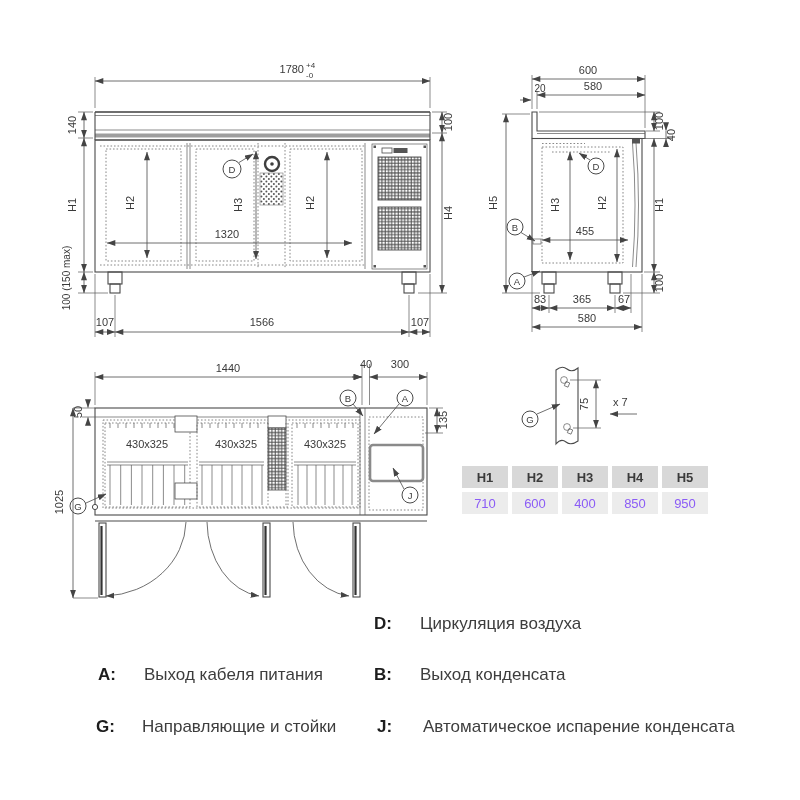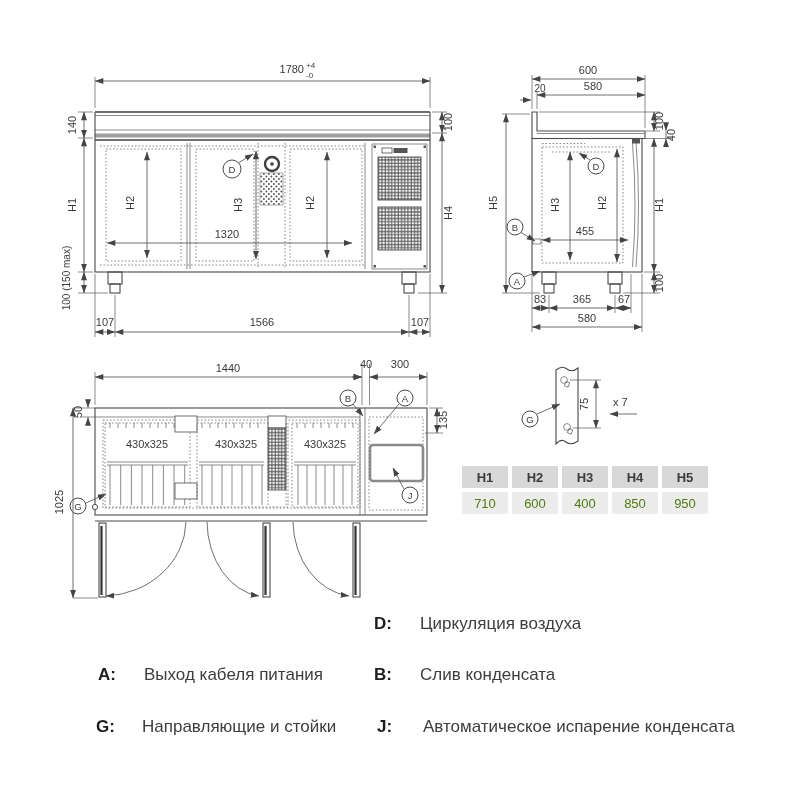--- a/index.html
+++ b/index.html
@@ -15,21 +15,21 @@
   .dtx{font-size:11px;}
   .dtx-s{font-size:8px;}
   .mkc{stroke:#4a4a4a;stroke-width:1;fill:#ffffff;}
   .mkt{font-size:9.5px;}
   .whitebox{fill:#ffffff;stroke:#4a4a4a;stroke-width:0.8;}
   
   .htable{position:absolute;left:462px;top:466px;display:grid;
           grid-template-columns:repeat(5,46px);grid-auto-rows:22px;gap:4px;}
   .hcell{display:flex;align-items:center;justify-content:center;font-size:13px;}
   .hhead{background:#d8d8d8;font-weight:bold;color:#3b3b3b;}
-  .hval{background:#ececec;color:#4d7c0f;}
+  .hval{background:#ececec;color:#8b5cf6;}
   
   .leg{position:absolute;font-size:17px;color:#3d3d3d;white-space:nowrap;margin-top:12px;}
   .lk{display:inline-block;width:46px;font-weight:bold;color:#1d1d1d;}
 </style>
 </head>
 <body>
 
 <div id="canvas">
 
   <svg style="left:20px;top:45px" width="440" height="300" viewBox="0 0 440 300">
@@ -334,21 +334,21 @@
     <div class="hcell hval">950</div>
   </div>
 
   <div class="leg" style="left:374px;top:602px">
     <span class="lk">D:</span><span class="lt">Циркуляция воздуха</span>
   </div>
   <div class="leg" style="left:98px;top:653px">
     <span class="lk">A:</span><span class="lt">Выход кабеля питания</span>
   </div>
   <div class="leg" style="left:374px;top:653px">
-    <span class="lk">B:</span><span class="lt">Слив конденсата</span>
+    <span class="lk">B:</span><span class="lt">Выход конденсата</span>
   </div>
   <div class="leg" style="left:96px;top:705px">
     <span class="lk">G:</span><span class="lt">Направляющие и стойки</span>
   </div>
   <div class="leg" style="left:377px;top:705px">
     <span class="lk">J:</span><span class="lt">Автоматическое испарение конденсата</span>
   </div>
 
 </div>
 

